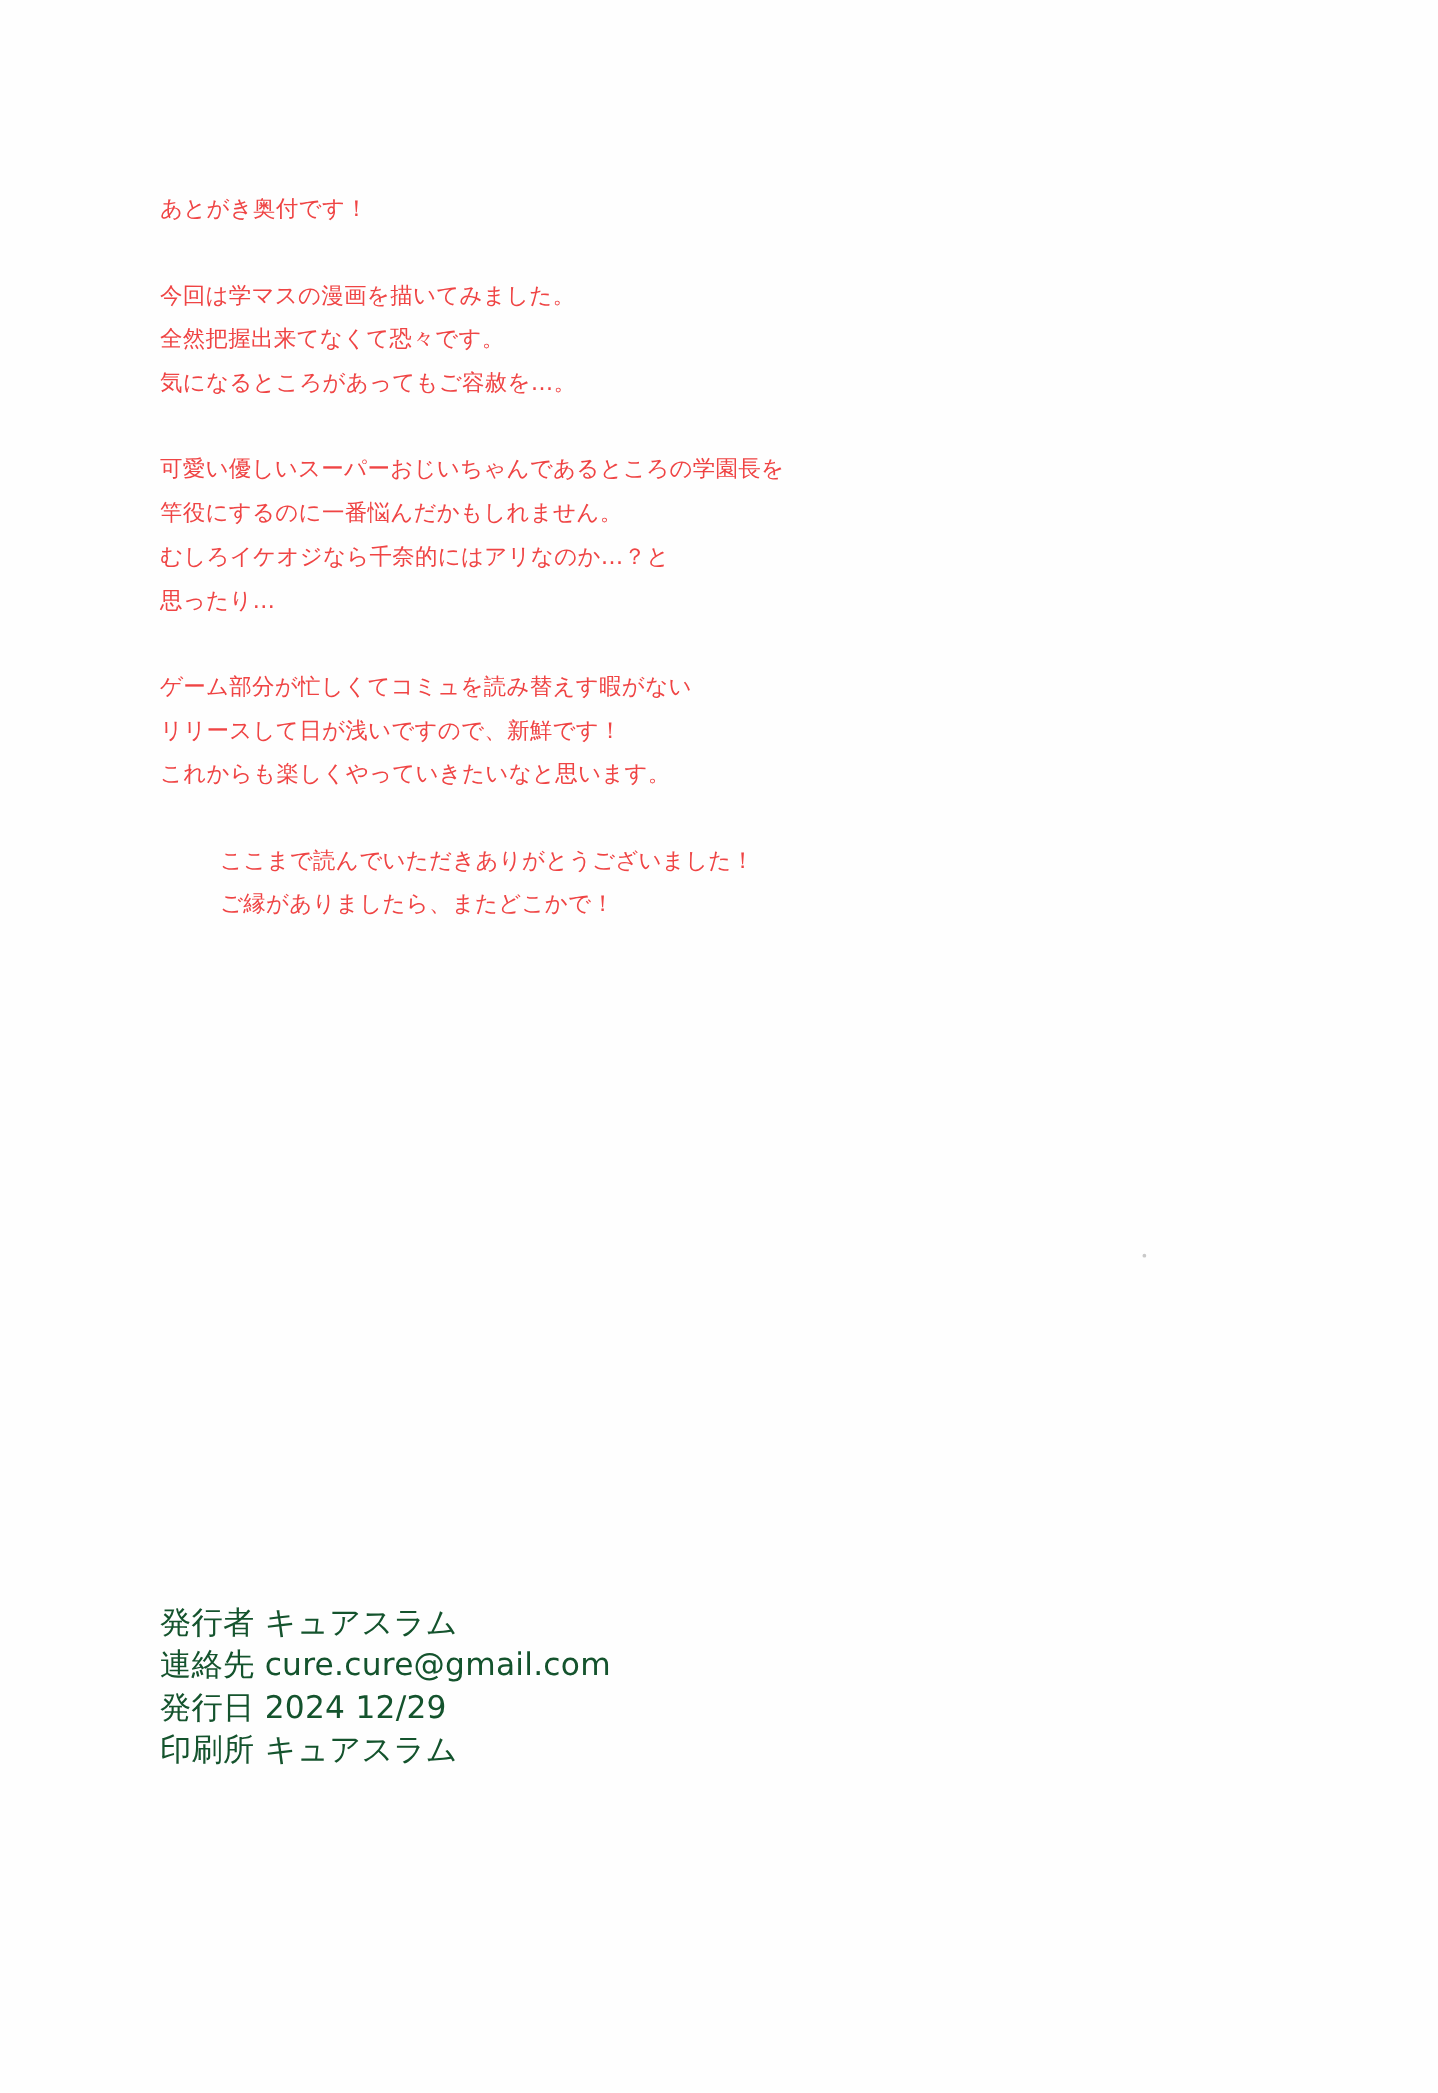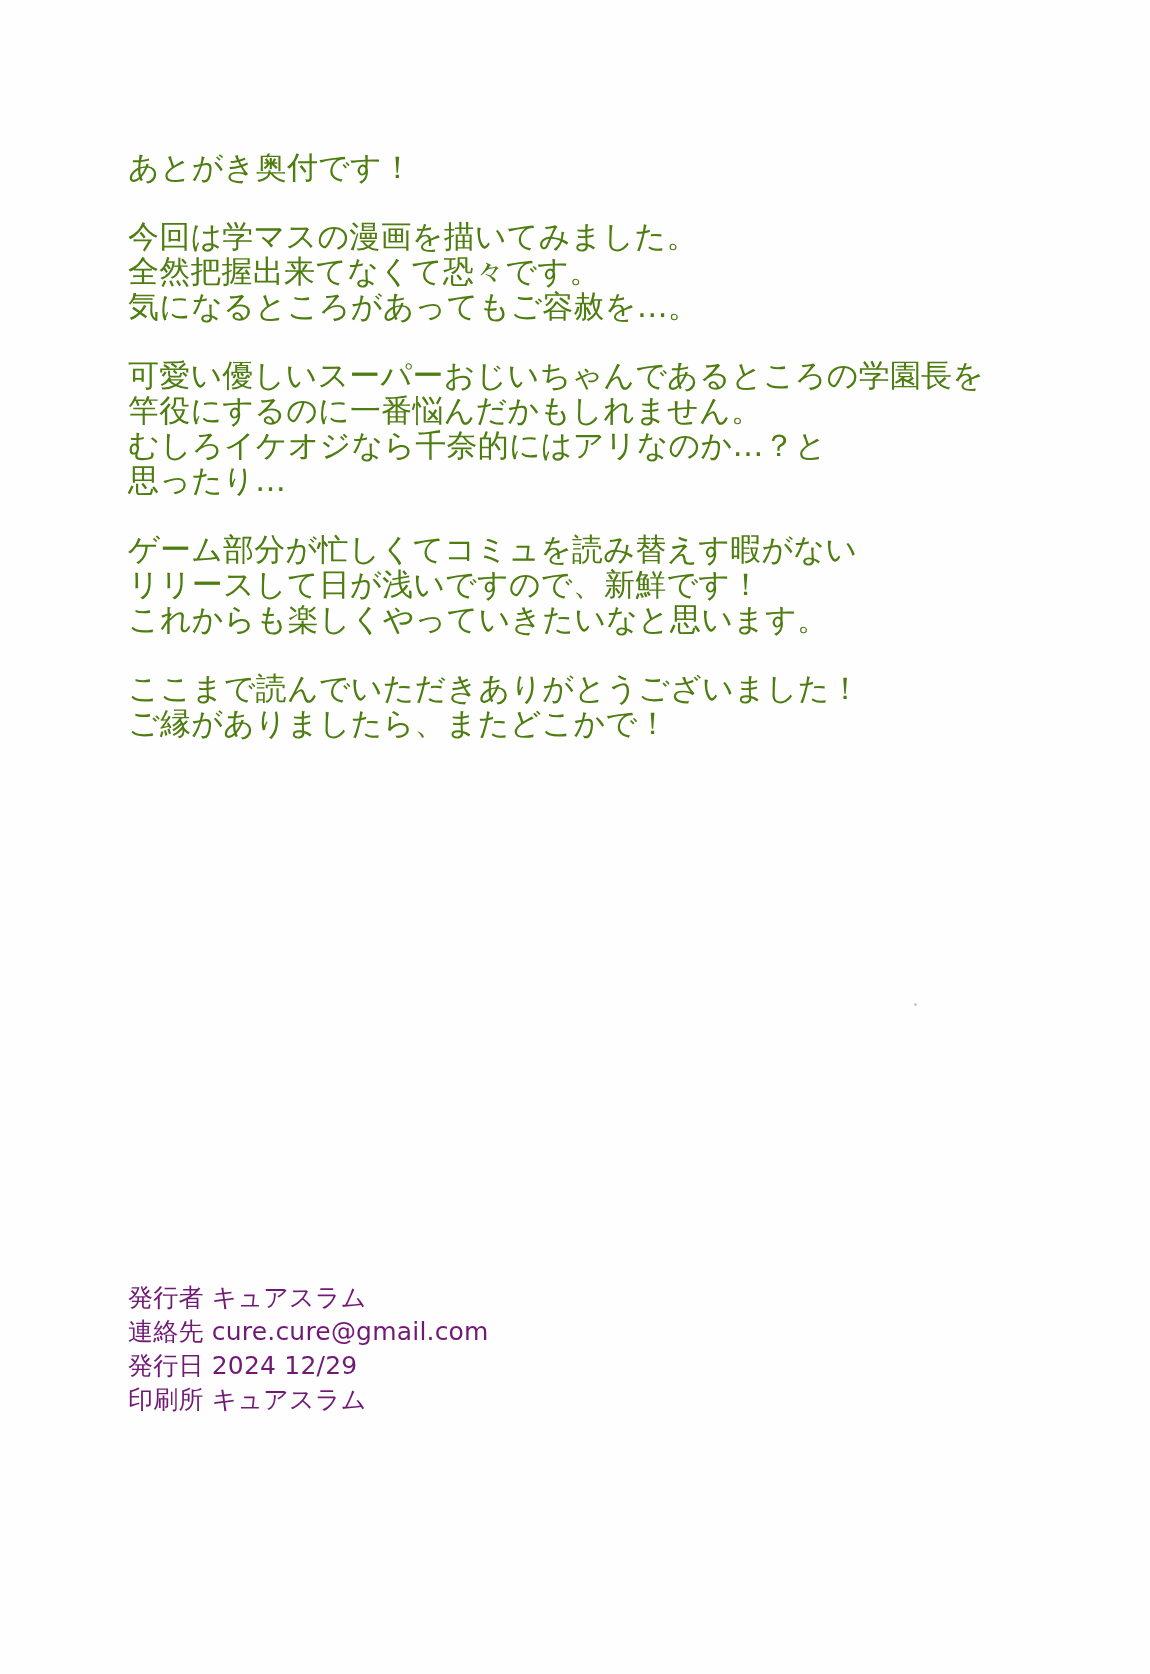--- a/index.html
+++ b/index.html
@@ -25,38 +25,39 @@
     position: absolute;
     left: 128px;
     top: 150px;
     width: 880px;
   }
   .para {
     margin: 0 0 34px 0;
   }
   .para:last-child {
     margin-bottom: 0;
+    margin-left: 48px;
   }
   .line {
-    font-size: 31px;
+    font-size: 18px;
     line-height: 35px;
     letter-spacing: 0.2px;
-    color: #4d7c0f;
+    color: #ef4444;
     white-space: pre;
   }
   .colophon {
     position: absolute;
     left: 128px;
     top: 1281px;
     width: 700px;
   }
   .colophon .line {
     font-size: 25px;
     line-height: 34px;
-    color: #701a75;
+    color: #14532d;
   }
   .speck {
     position: absolute;
     left: 914px;
     top: 1003px;
     width: 3px;
     height: 3px;
     background: #c9c9c9;
     border-radius: 50%;
   }

